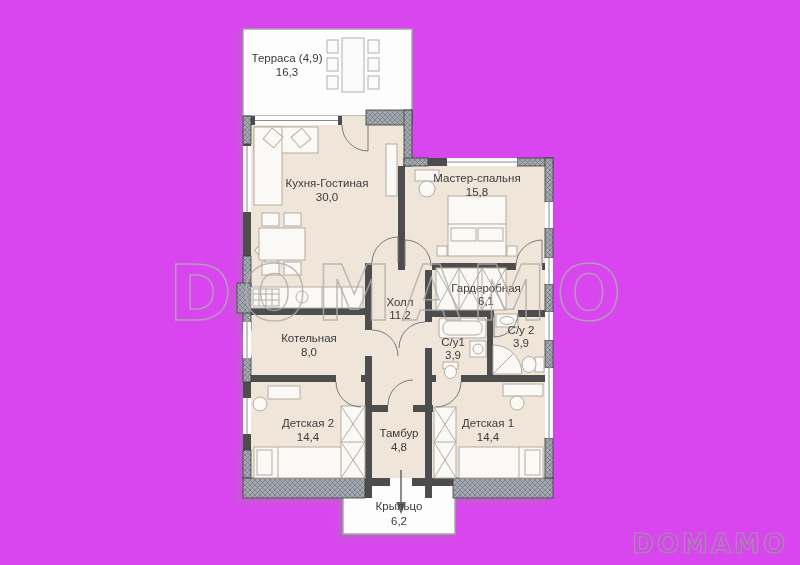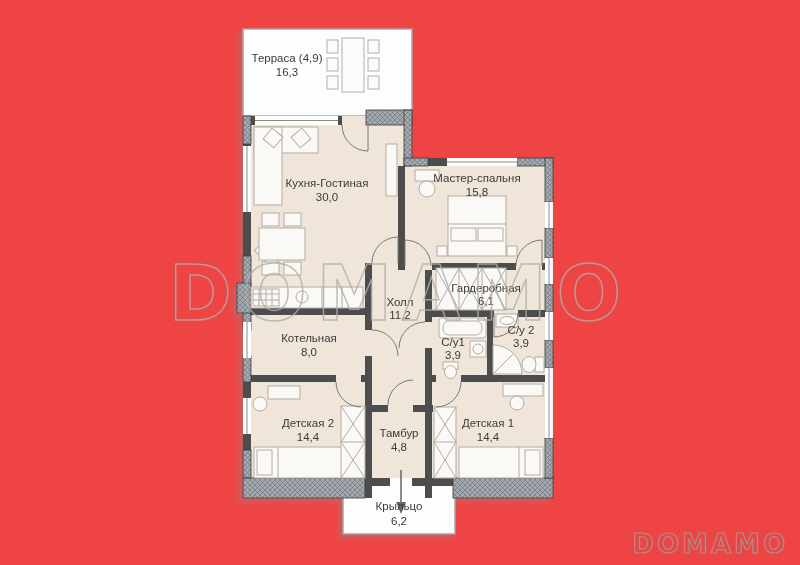--- a/index.html
+++ b/index.html
@@ -1,16 +1,16 @@
 <!DOCTYPE html>
 <html><head>
 <meta charset="utf-8">
 <style>
   html,body{margin:0;padding:0;background:#ffffff;}
-  .page{position:relative;width:800px;height:565px;background:#ef4444;overflow:hidden;
+  .page{position:relative;width:800px;height:565px;background:#d946ef;overflow:hidden;
         font-family:"Liberation Sans",sans-serif;}
   svg{display:block;}
   text.lbl{font-family:"Liberation Sans",sans-serif;font-size:11.5px;fill:#3b3b3b;text-anchor:middle;}
   text.area{font-family:"Liberation Sans",sans-serif;font-size:11.5px;fill:#3b3b3b;text-anchor:middle;}
   text.wm-center{font-family:"DejaVu Sans",sans-serif;font-size:76px;font-weight:bold;
     letter-spacing:10px;fill:none;stroke:#aeaeae;stroke-width:1.5px;text-anchor:middle;opacity:.8;}
   text.wm-corner{font-family:"DejaVu Sans",sans-serif;font-size:26px;font-weight:bold;
     letter-spacing:3px;fill:none;stroke:#9a9a9a;stroke-width:1.2px;text-anchor:end;opacity:.9;}
 </style>
 </head>

